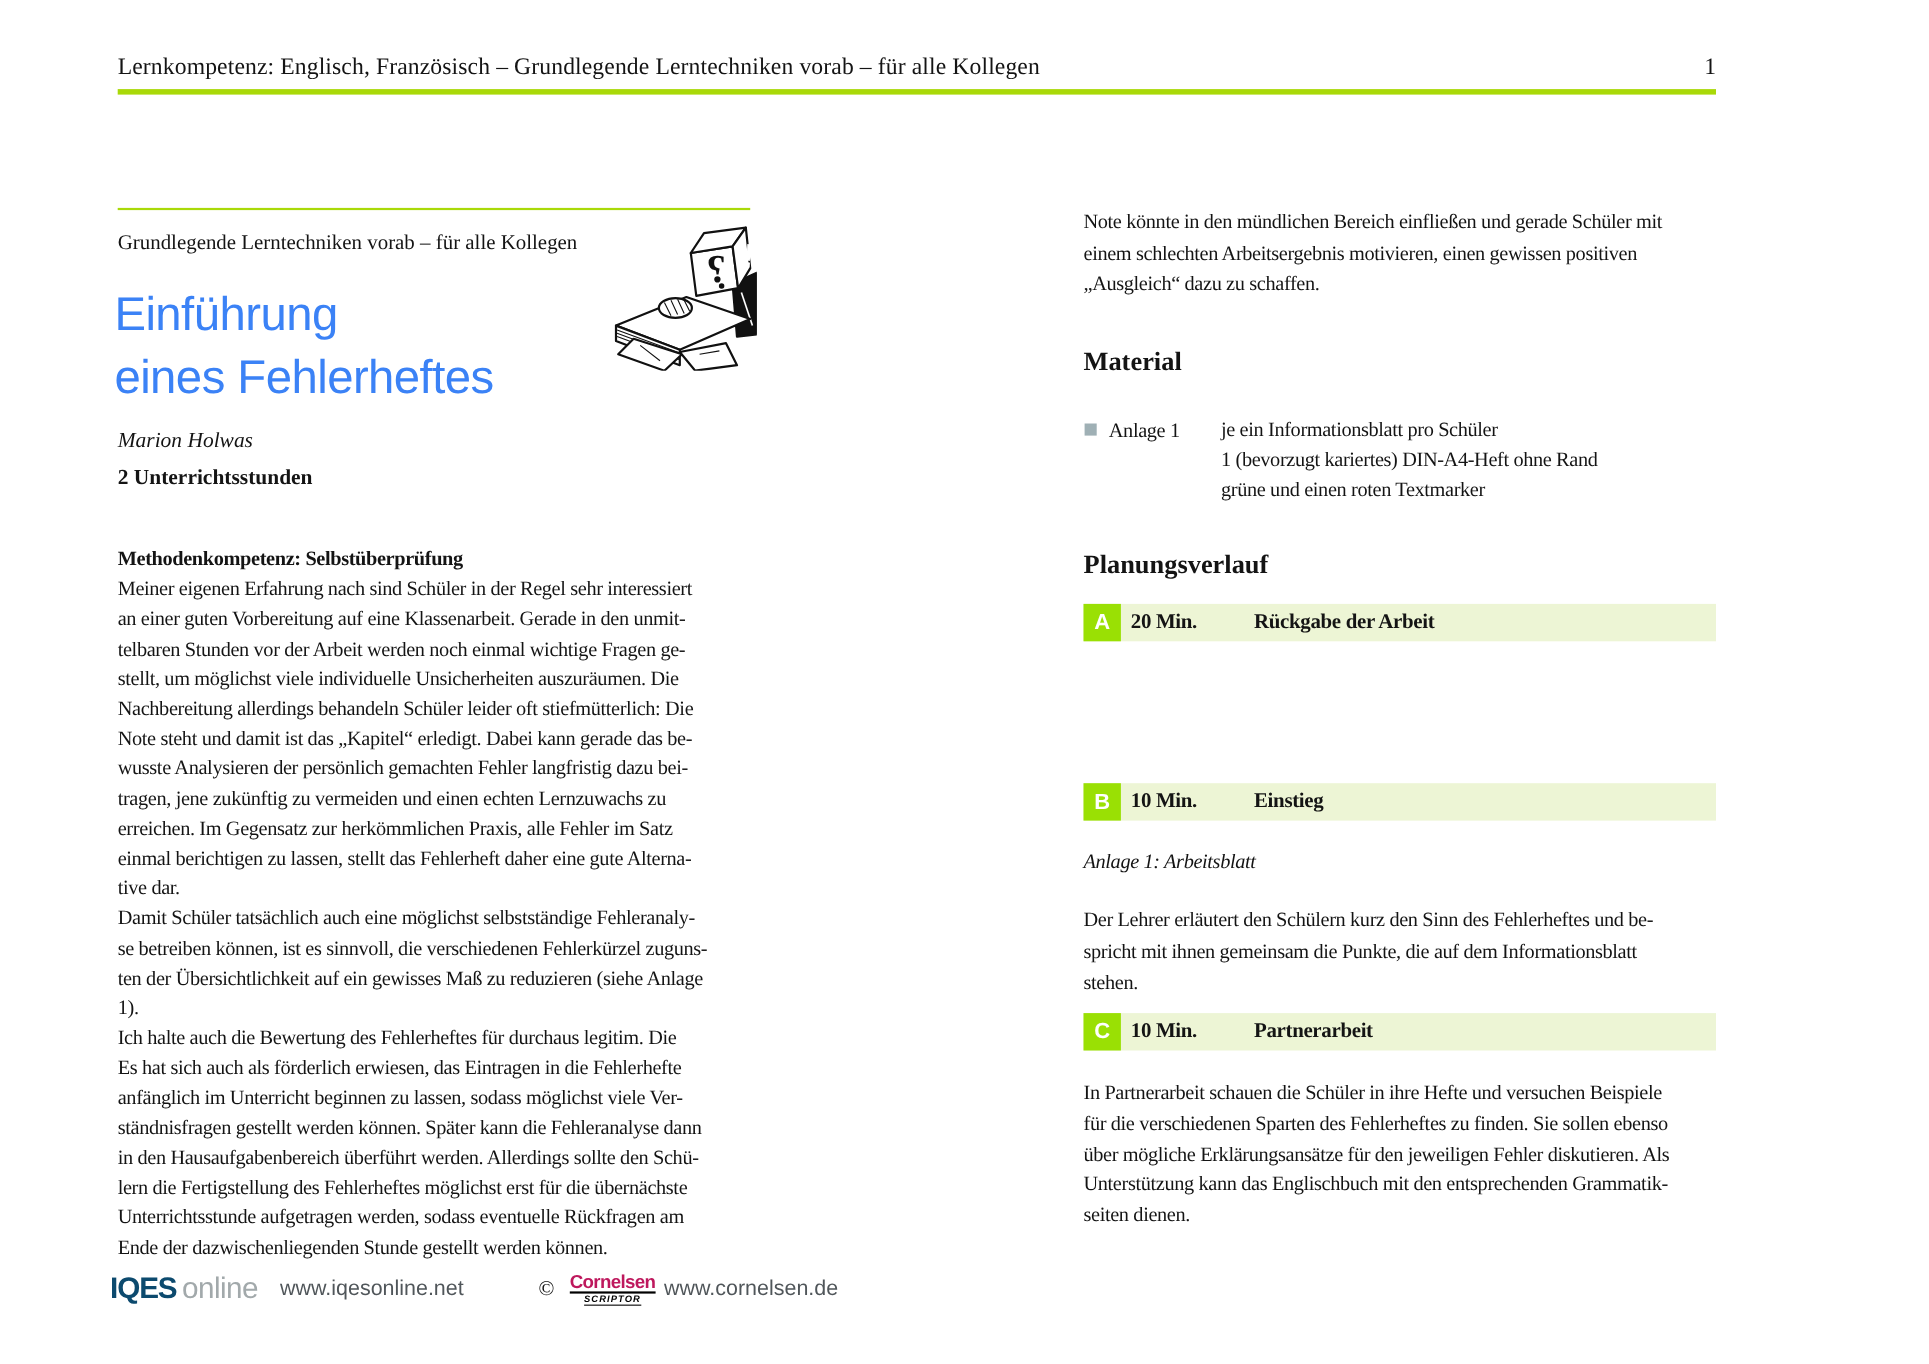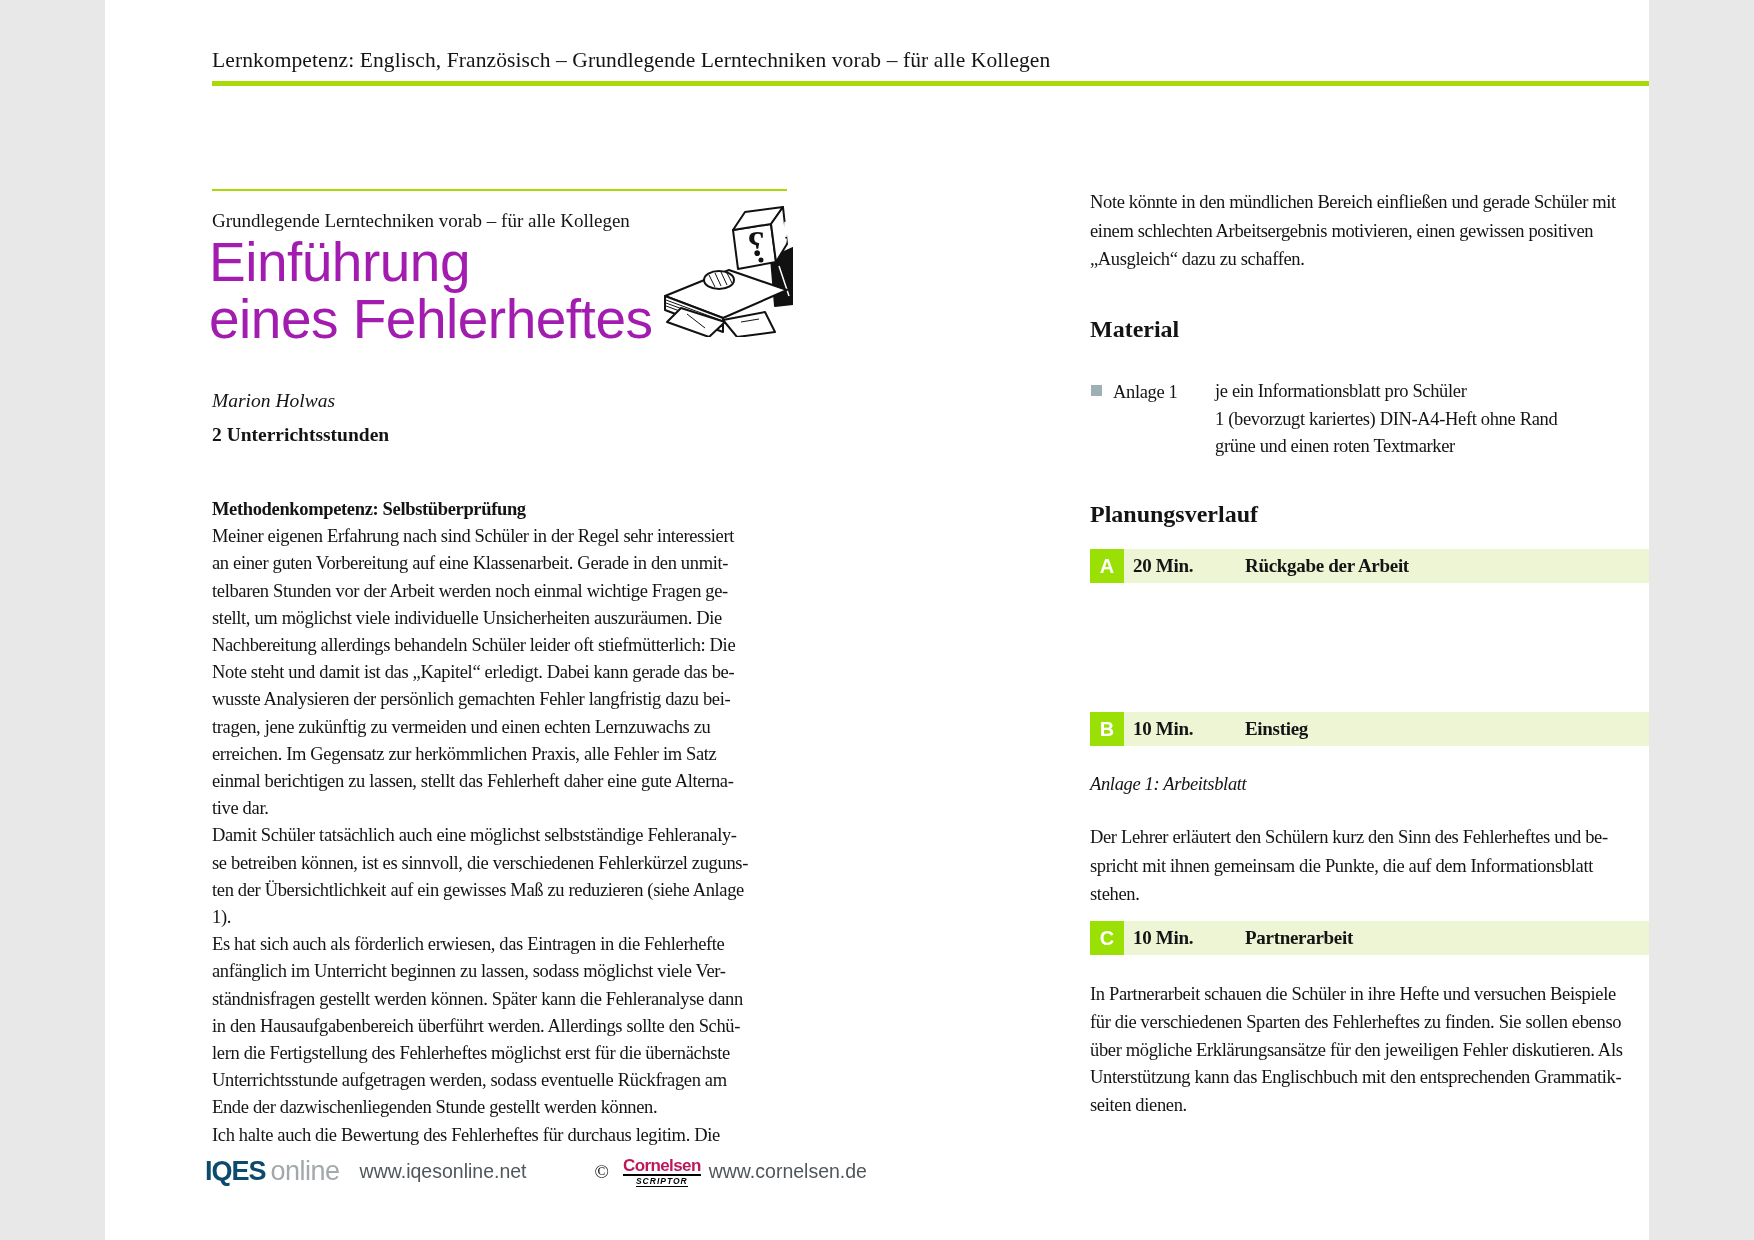--- a/index.html
+++ b/index.html
@@ -1,36 +1,36 @@
 <!DOCTYPE html>
 <html><head>
 <meta charset="utf-8">
 <style>
   html,body{margin:0;padding:0;background:#e8e8e8;}
   .page{
     position:relative;
-    width:1544px;height:1240px;
+    width:1754px;height:1240px;
     margin:0 auto;
     background:#ffffff;
     font-family:"Liberation Serif", serif;
     color:#141414;
     overflow:hidden;
     text-decoration:underline;
   }
   .abs{position:absolute;}
   .pre{white-space:pre-line;}
   
   .header-row{left:107px;top:48px;width:1453px;display:flex;justify-content:space-between;align-items:baseline;}
   .header-title{font-size:21.5px;letter-spacing:0.1px;}
   .header-page{font-size:21.5px;}
   .header-rule{left:107px;top:81px;width:1453px;height:5px;background:#a9d908;}
   
   .lc-rule{left:107px;top:189px;width:575px;height:2px;background:#a9d908;}
   .lc-kicker{left:107px;top:210px;font-size:19px;}
-  .lc-title{left:104px;top:234px;font-family:"Liberation Sans",sans-serif;font-size:55px;line-height:57px;color:#a21caf;letter-spacing:-0.5px;}
+  .lc-title{left:104px;top:258px;font-family:"Liberation Sans",sans-serif;font-size:43px;line-height:57px;color:#3b82f6;letter-spacing:-0.5px;}
   .lc-author{left:107px;top:390px;font-size:19.5px;font-style:italic;}
   .lc-duration{left:107px;top:424px;font-size:19.5px;font-weight:bold;}
   .lc-body{left:107px;top:496px;width:600px;font-size:18.5px;line-height:27.2px;letter-spacing:-0.35px;}
   .lc-body .mh{font-weight:bold;}
   .illustration{left:548px;top:200px;}
   
   .rc{font-size:18.5px;line-height:28.5px;letter-spacing:-0.35px;}
   .rc-intro{left:985px;top:188px;}
   .rc-h{font-weight:bold;font-size:24px;letter-spacing:0;}
   .rc-material-h{left:985px;top:315px;}
@@ -111,28 +111,28 @@
 Note steht und damit ist das „Kapitel“ erledigt. Dabei kann gerade das be-
 wusste Analysieren der persönlich gemachten Fehler langfristig dazu bei-
 tragen, jene zukünftig zu vermeiden und einen echten Lernzuwachs zu
 erreichen. Im Gegensatz zur herkömmlichen Praxis, alle Fehler im Satz
 einmal berichtigen zu lassen, stellt das Fehlerheft daher eine gute Alterna-
 tive dar.</div>
     <div class="pre">Damit Schüler tatsächlich auch eine möglichst selbstständige Fehleranaly-
 se betreiben können, ist es sinnvoll, die verschiedenen Fehlerkürzel zuguns-
 ten der Übersichtlichkeit auf ein gewisses Maß zu reduzieren (siehe Anlage
 1).</div>
+    <div class="pre">Ich halte auch die Bewertung des Fehlerheftes für durchaus legitim. Die</div>
     <div class="pre">Es hat sich auch als förderlich erwiesen, das Eintragen in die Fehlerhefte
 anfänglich im Unterricht beginnen zu lassen, sodass möglichst viele Ver-
 ständnisfragen gestellt werden können. Später kann die Fehleranalyse dann
 in den Hausaufgabenbereich überführt werden. Allerdings sollte den Schü-
 lern die Fertigstellung des Fehlerheftes möglichst erst für die übernächste
 Unterrichtsstunde aufgetragen werden, sodass eventuelle Rückfragen am
 Ende der dazwischenliegenden Stunde gestellt werden können.</div>
-    <div class="pre">Ich halte auch die Bewertung des Fehlerheftes für durchaus legitim. Die</div>
   </div>
 
   <div class="abs rc rc-intro pre">Note könnte in den mündlichen Bereich einfließen und gerade Schüler mit
 einem schlechten Arbeitsergebnis motivieren, einen gewissen positiven
 „Ausgleich“ dazu zu schaffen.</div>
 
   <div class="abs rc rc-h rc-material-h">Material</div>
   <div class="abs rc-bullet"></div>
   <div class="abs rc rc-mat-label">Anlage 1</div>
   <div class="abs rc rc-mat-detail pre">je ein Informationsblatt pro Schüler

